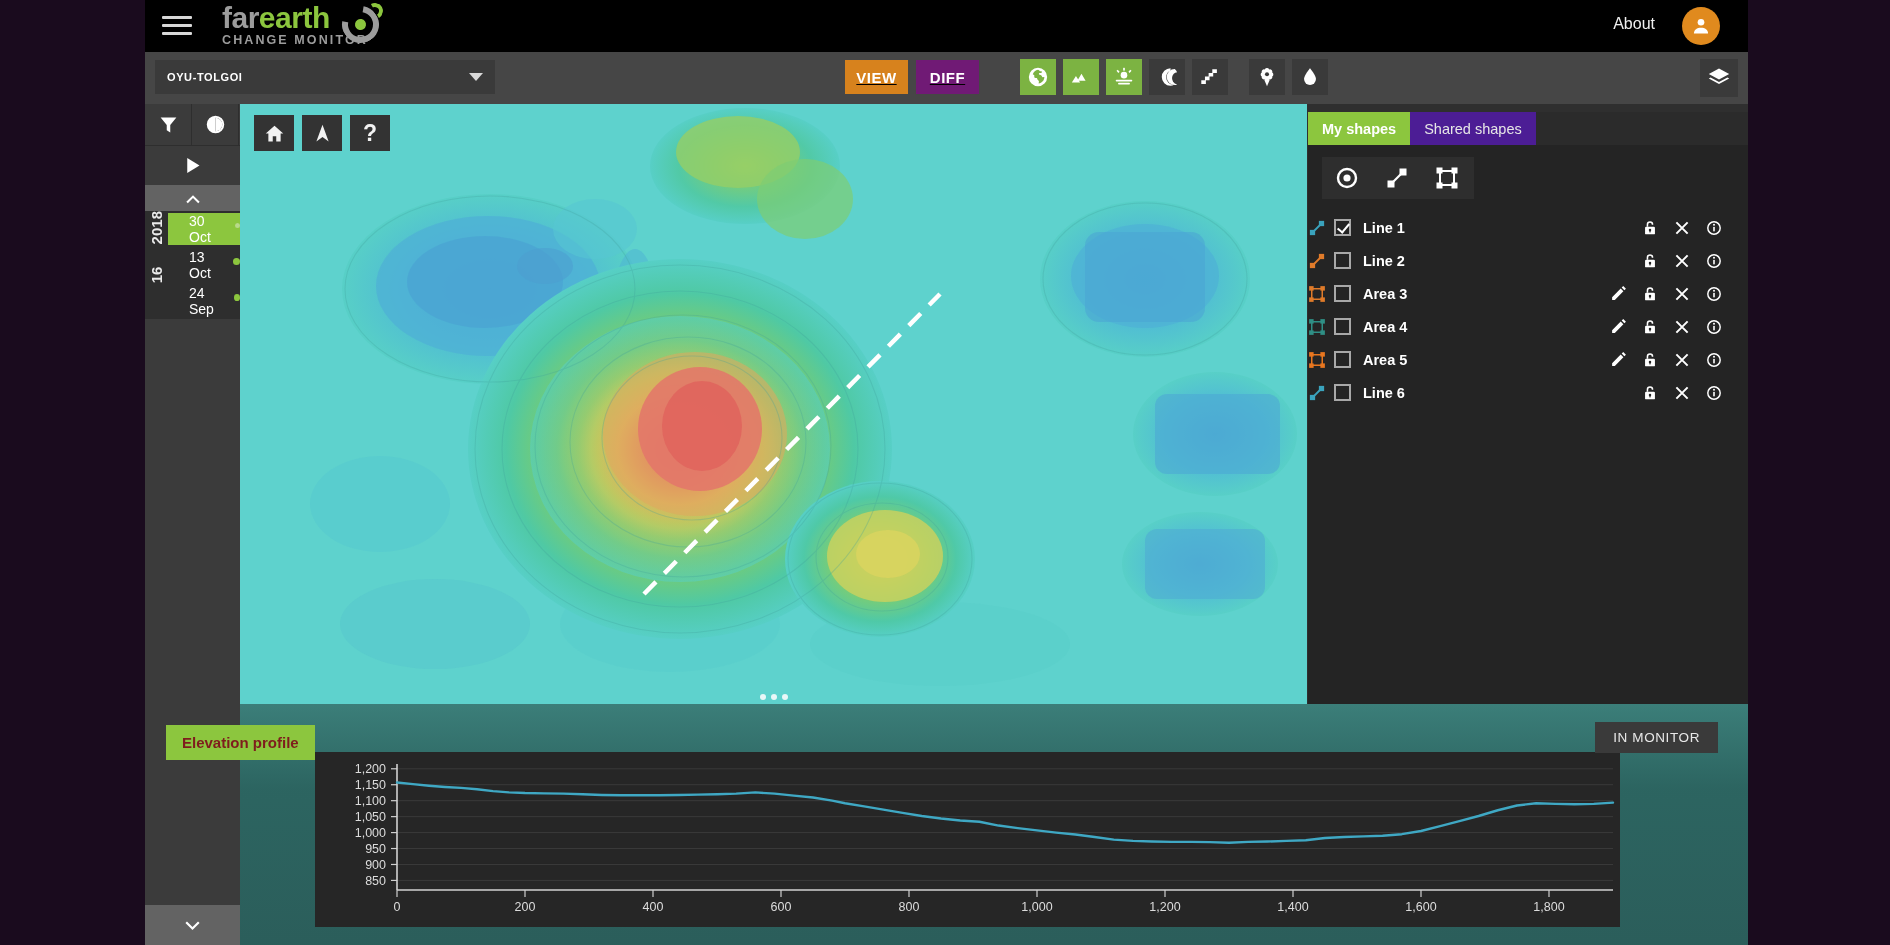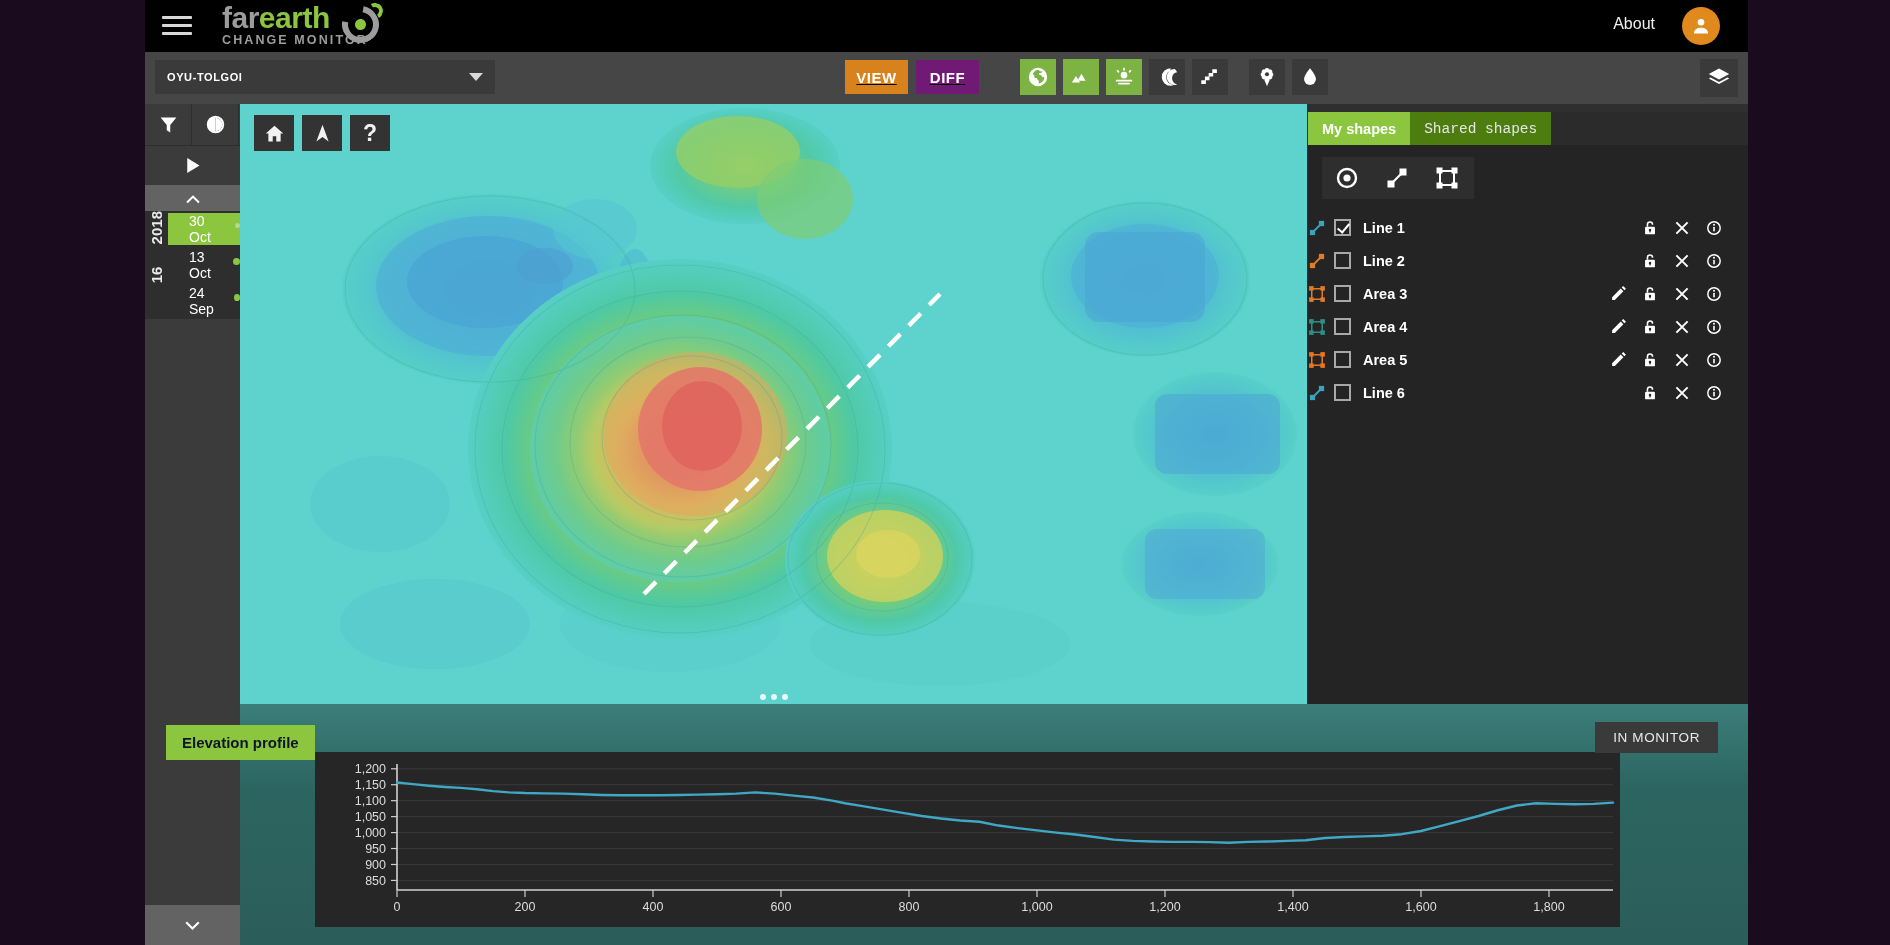--- a/index.html
+++ b/index.html
@@ -173,21 +173,21 @@
   .rpanel {
     position:absolute; right: 0; top: 112px; width: 440px; height: 668px;
     background: #242424;
   }
   .tabs { display:flex; height: 33px; background:#1c1c1c; }
   .tab {
     padding: 0 14px; height: 33px; display:flex;align-items:center;
     font-size: 14.5px; cursor:pointer;
   }
   .tab.active { background: #8cc63e; color:#ffffff; font-weight:bold; }
-  .tab.idle { background:#4d7c0f; color:#e6e6e6;font-family:Liberation Mono, monospace; }
+  .tab.idle { background:#4c1d95; color:#e6e6e6; }
   .tabs-rest { flex:1; background:#2b2b2b; }
   .shape-tools {
     margin: 12px 0 0 14px; width: 152px; height: 42px; background:#2e2e2e;
     display:flex; align-items:center;
   }
   .st-btn { width:50px;height:42px;display:flex;align-items:center;justify-content:center;cursor:pointer;}
   .st-btn svg { width:24px;height:24px; }
   .shape-list { margin-top: 12px; }
   .srow {
     display:flex; align-items:center; height: 33px; padding: 0 18px 0 0;
@@ -216,21 +216,21 @@
     background: #2f6e6a;
     overflow: hidden;
   }
   .lower-bg {
     position:absolute; left:0; top:0; width: 1508px; height: 241px;
     background: linear-gradient(180deg,#3c7f7a 0%, #2c6460 35%, #2b5d5a 100%);
     opacity: .95;
   }
   .ep-title {
     position:absolute; left: 21px; top: 725px;
-    background: #8cc63e; color:#0f172a; font-weight:bold; font-size:15px;
+    background: #8cc63e; color:#7f1d1d; font-weight:bold; font-size:15px;
     padding: 9px 16px; z-index: 4; cursor:pointer;
   }
   .units-btn {
     position:absolute; right: 30px; top: 722px;
     background: #3a3a3a; color:#e8e8e8; font-size: 13.5px; letter-spacing:.6px;
     padding: 8px 18px; z-index:4; cursor:pointer;
   }
   .chart-panel {
     position:absolute; left: 170px; top: 752px; width: 1305px; height: 175px;
     background: #262626; z-index: 3;

